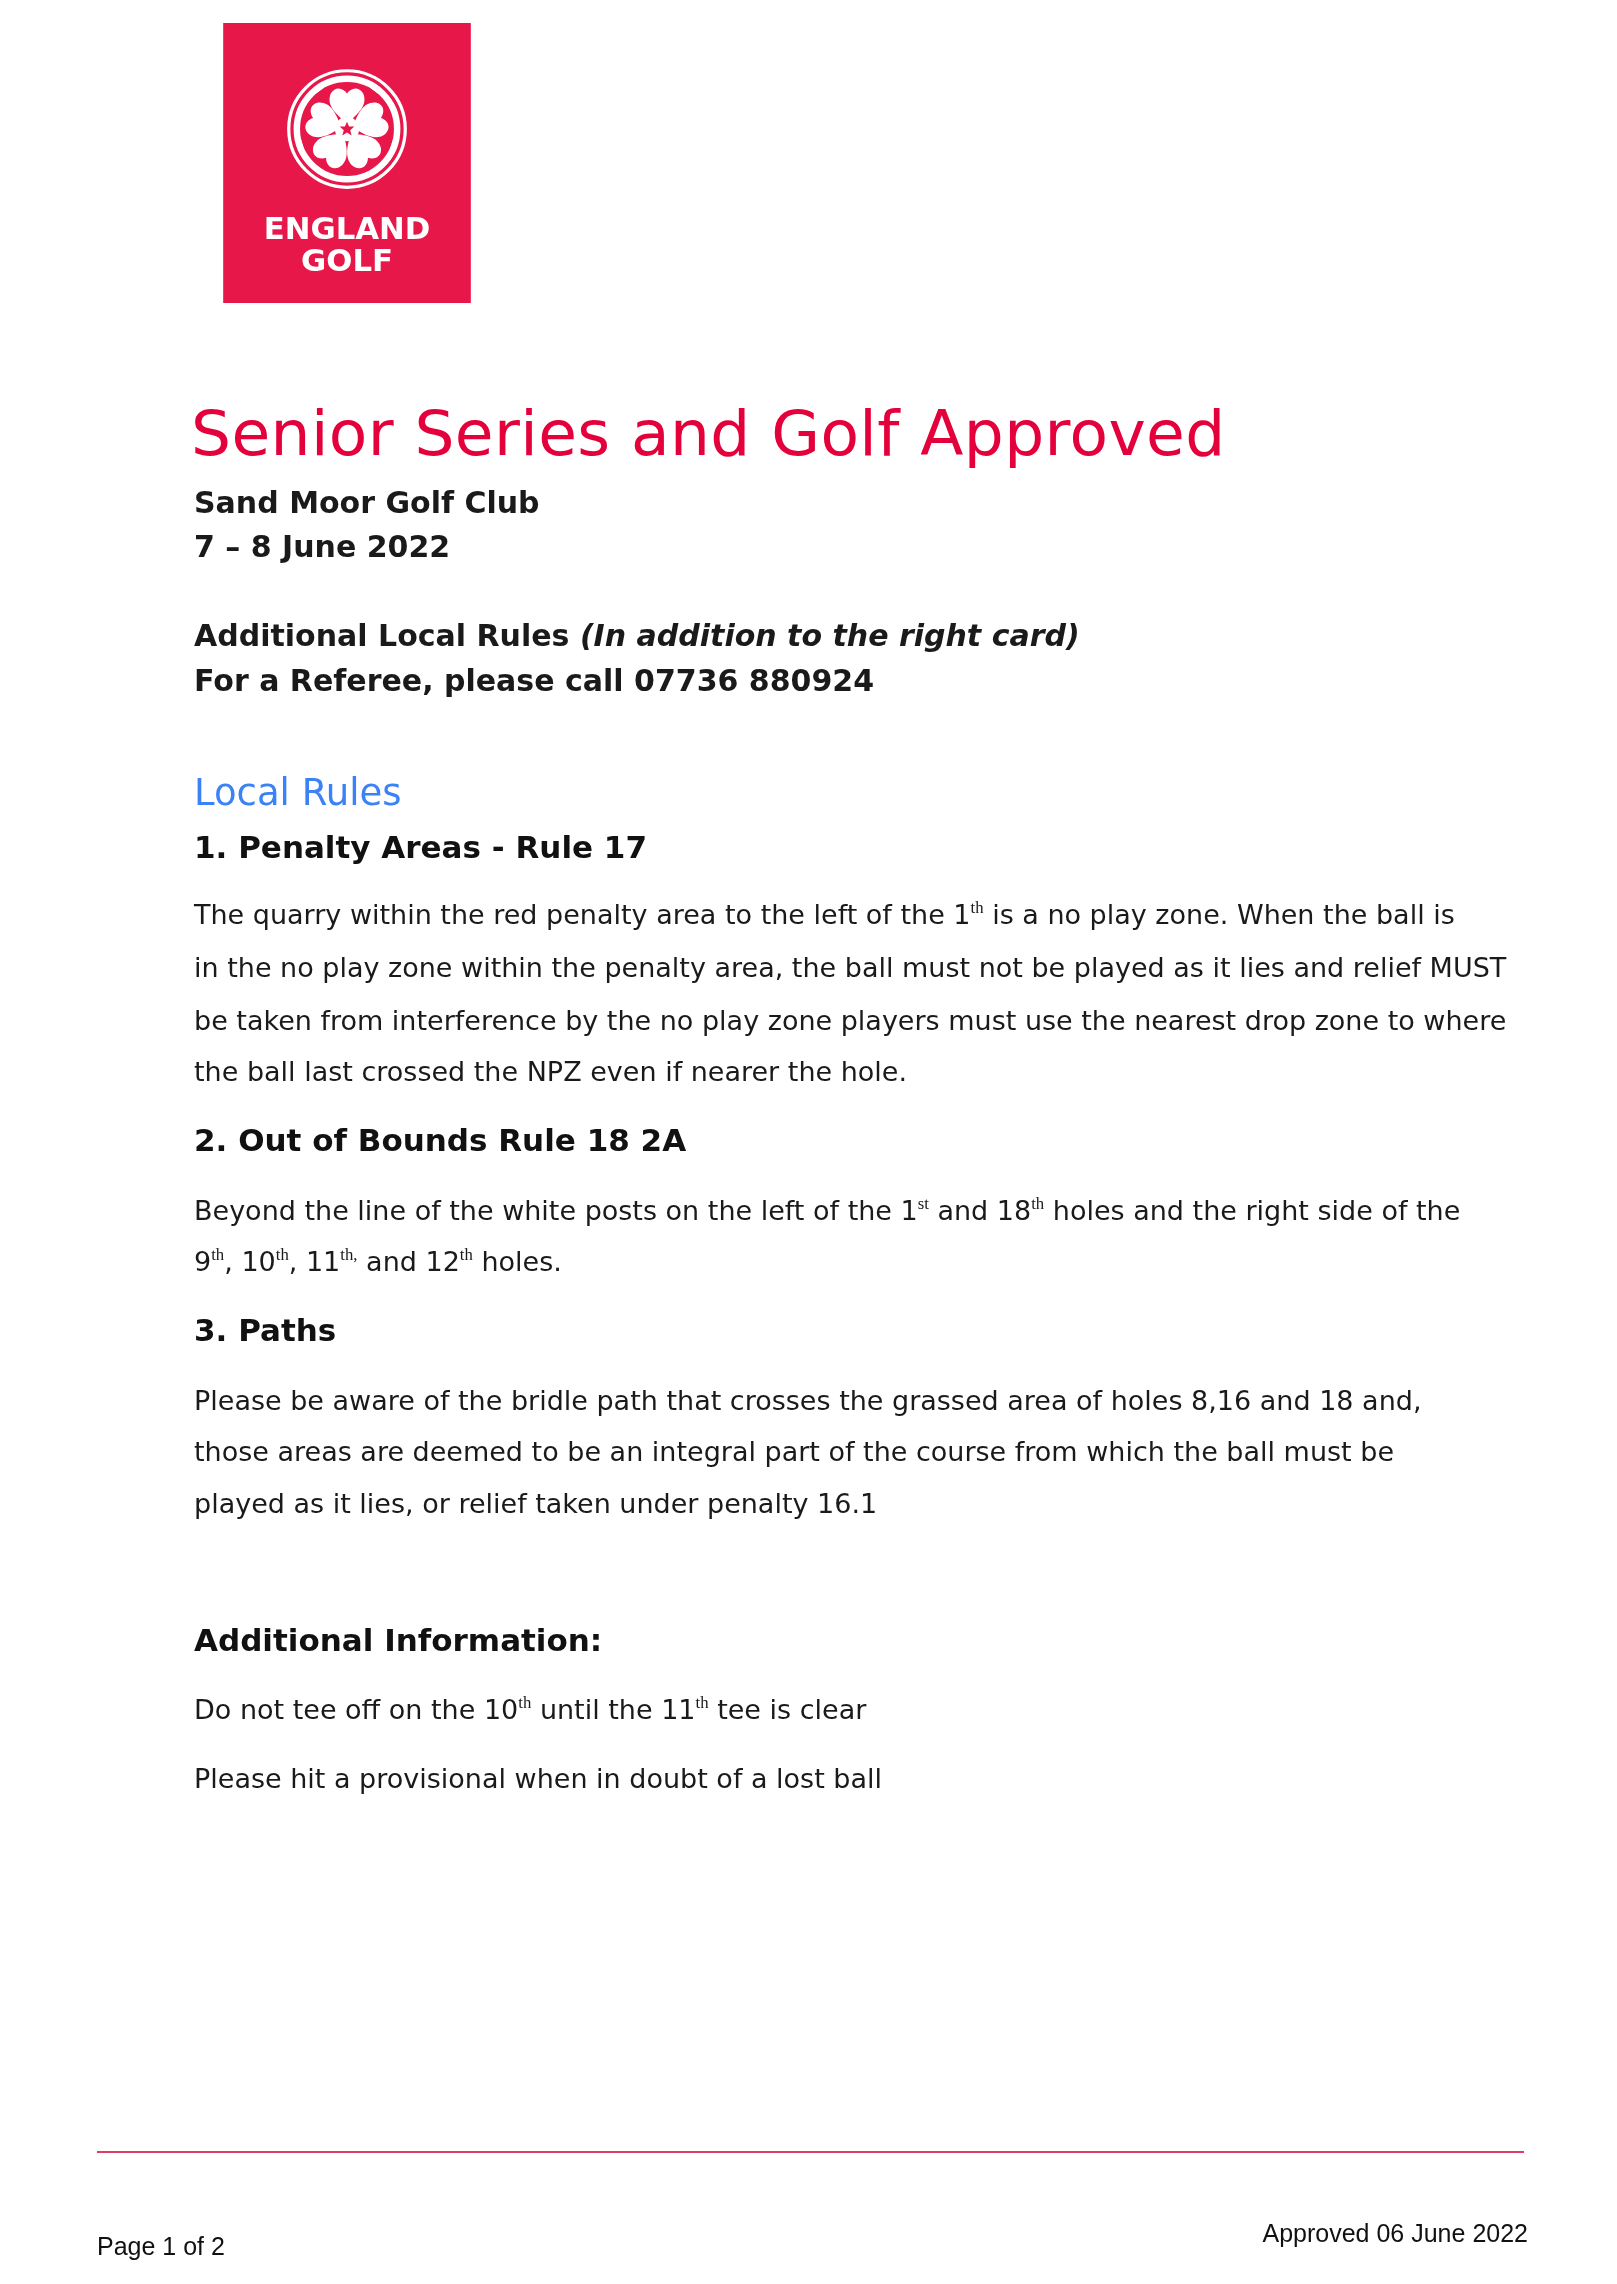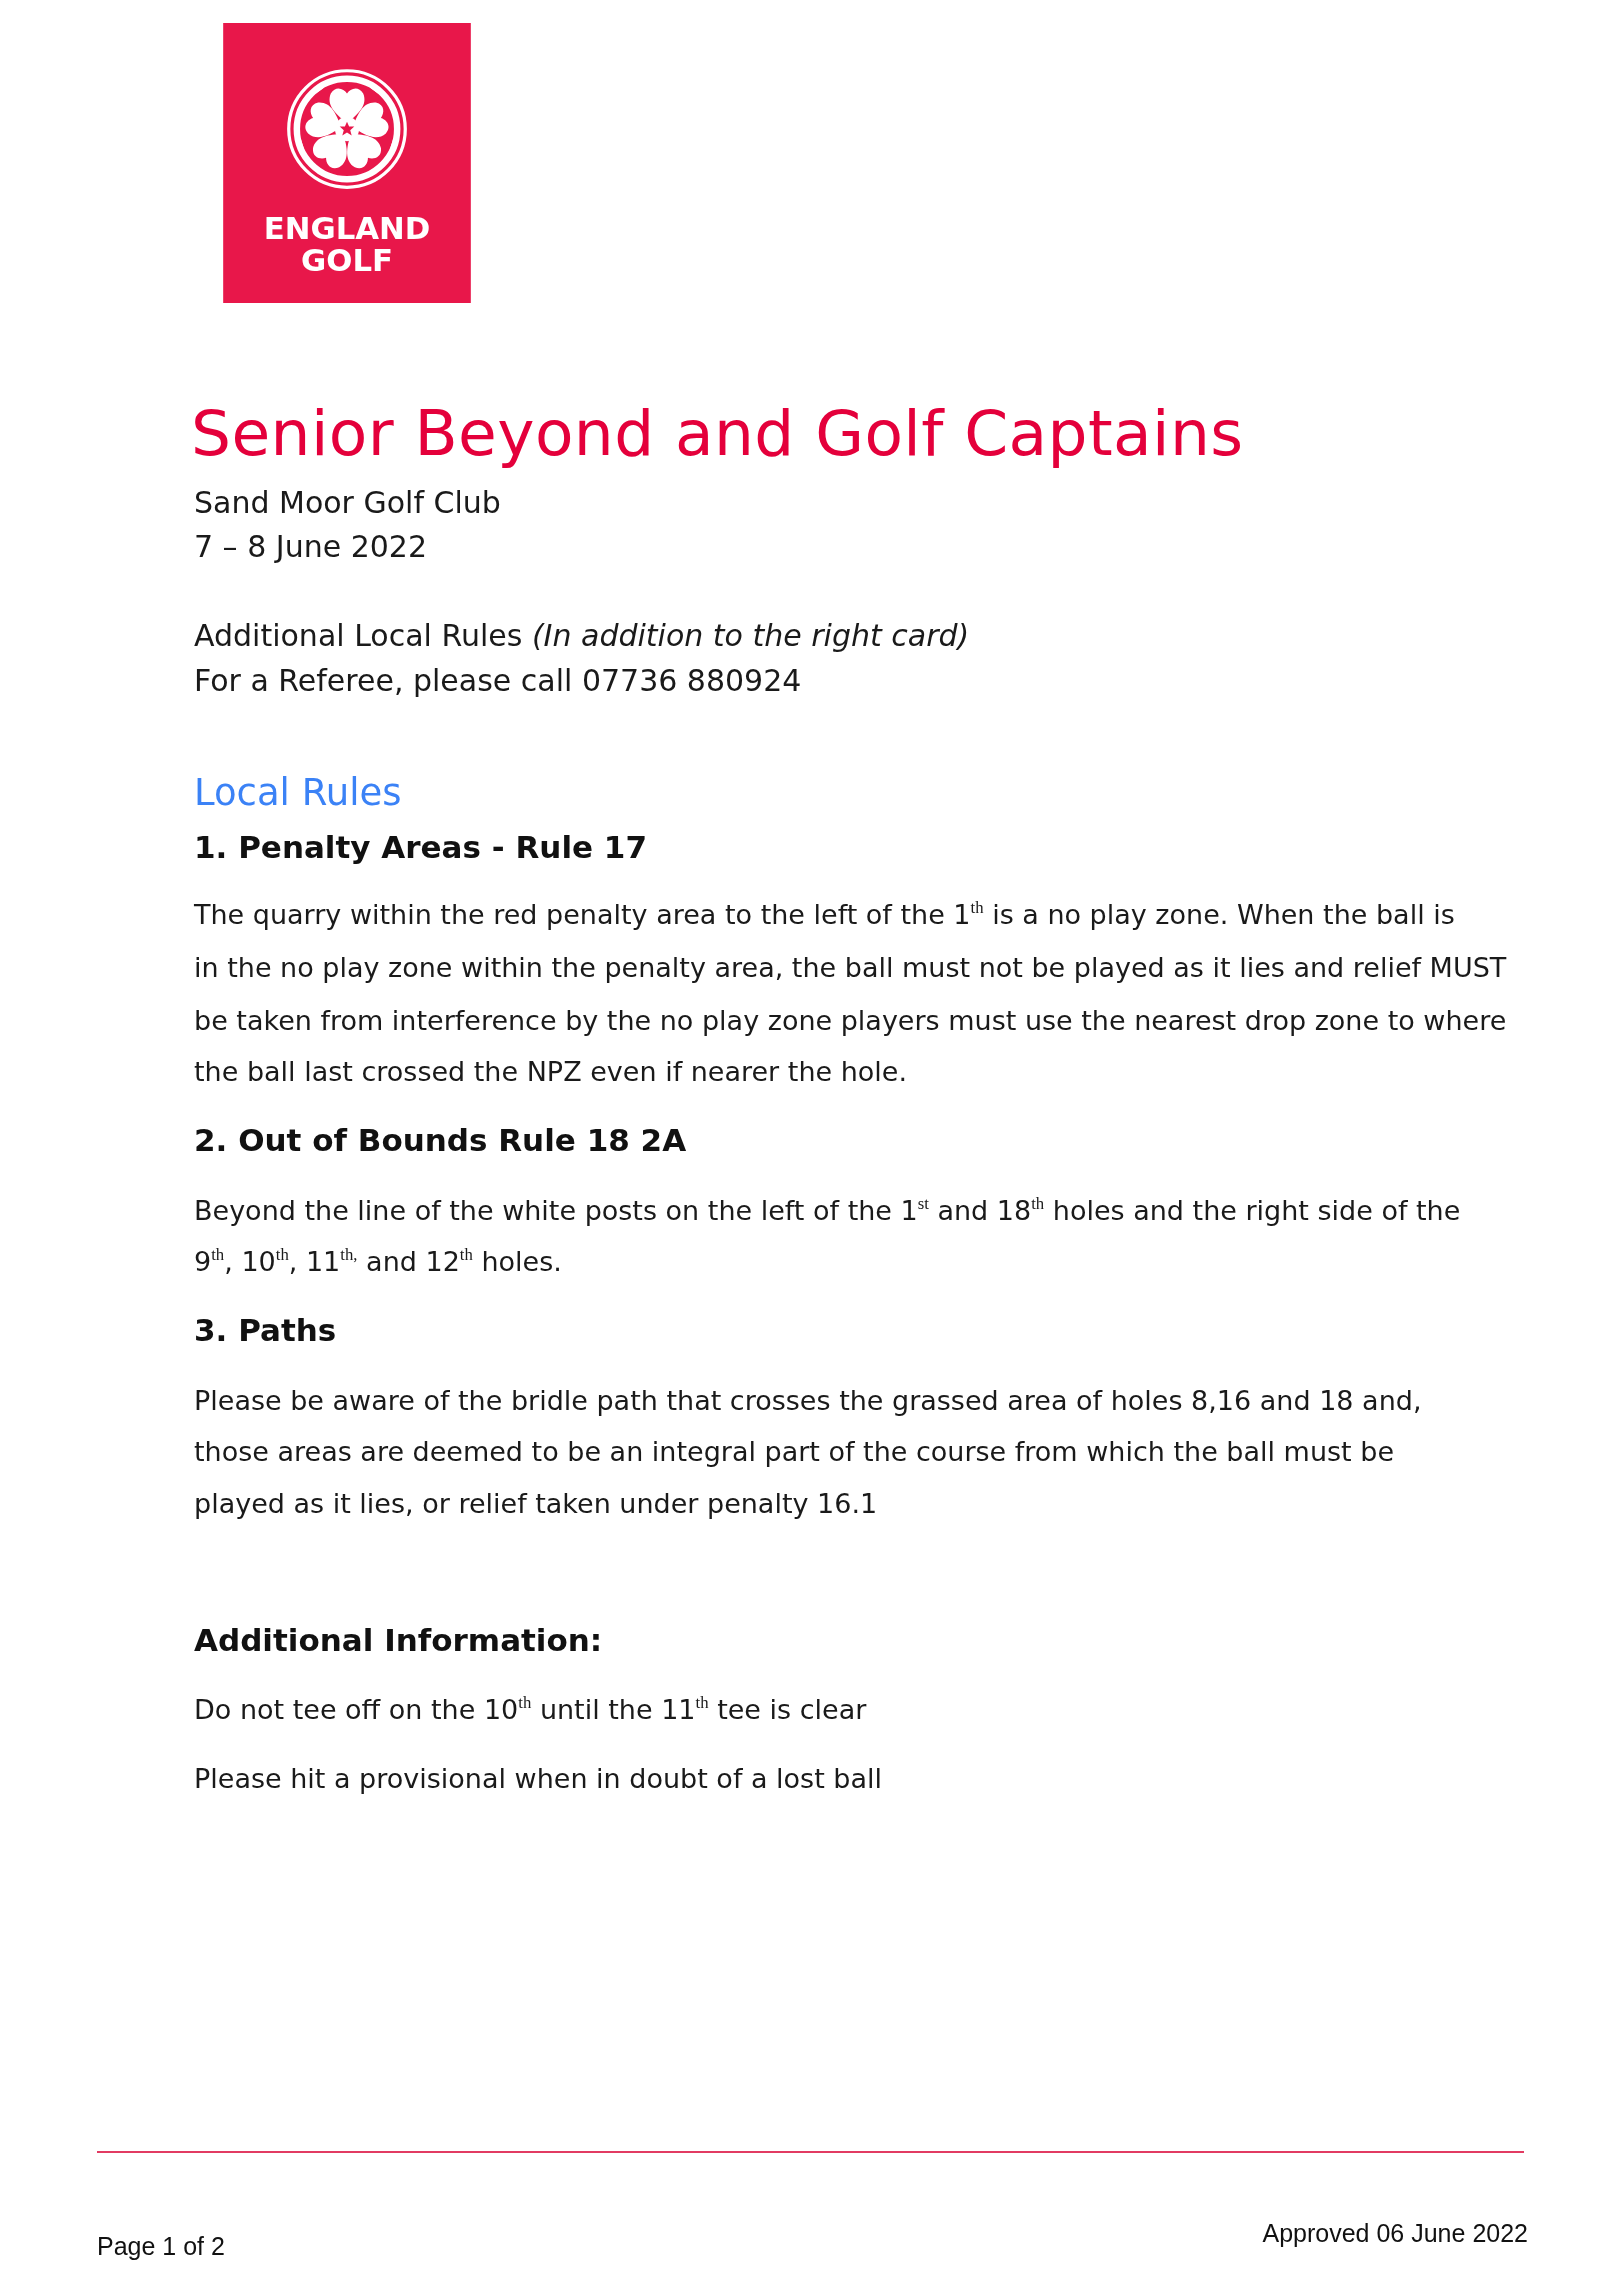--- a/index.html
+++ b/index.html
@@ -2,21 +2,21 @@
 <html style="font-size:13px"><head>
 <meta charset="utf-8">
 <style>
   html, body { margin:0; padding:0; background:#ffffff; }
   body { width:1617px; height:2284px; position:relative; overflow:hidden;
          font-family:"DejaVu Sans", "Liberation Sans", sans-serif; color:#1a1a1a; }
   .abs { position:absolute; white-space:nowrap; }
   #logo { position:absolute; left:200px; top:23.4px; width:294px; height:280px; }
   #logo svg { display:block; width:100%; height:100%; }
   .title { left:191px; top:395px; font-size:63px; line-height:78px; color:#E4003B; font-weight:500; letter-spacing:0.4px; }
-  .sub { left:194px; font-size:30px; line-height:39px; color:#1a1a1a; }
+  .sub { left:194px; font-size:30px; line-height:39px; color:#1a1a1a;font-weight:bold; }
   .h2 { left:194px; top:768px; font-size:37px; line-height:49px; color:#3b82f6; }
   .h3 { left:194px; font-size:31px; line-height:34px; font-weight:bold; color:#111; }
   .p  { left:194px; font-size:27px; line-height:36px; color:#1a1a1a; }
   sup { font-size:0.62em; line-height:0; vertical-align:0.65em;font-family:Liberation Serif, serif; }
   .i { font-style:italic; }
   #footer-line { position:absolute; left:97px; top:2151px; width:1427px; height:2.4px; background:#E23B62; }
   .foot { font-size:25px; line-height:32px; color:#111; font-family:Liberation Sans, sans-serif; }
 </style>
 </head>
 <body>
@@ -44,21 +44,21 @@
         <path d="M-6,-58 L0,-64 L6,-58 Z" transform="rotate(180)"></path>
         <path d="M-6,-58 L0,-64 L6,-58 Z" transform="rotate(252)"></path>
         <path d="M-6,-58 L0,-64 L6,-58 Z" transform="rotate(324)"></path>
       </g>
     </g>
     <text x="153" y="267" text-anchor="middle" fill="#ffffff" font-family="DejaVu Sans, sans-serif" font-size="38" font-weight="bold">ENGLAND</text>
     <text x="153" y="307" text-anchor="middle" fill="#ffffff" font-family="DejaVu Sans, sans-serif" font-size="38" font-weight="bold">GOLF</text>
   </svg>
 </div>
 
-<div class="abs title">Senior Beyond and Golf Captains</div>
+<div class="abs title">Senior Series and Golf Approved</div>
 <div class="abs sub" style="top:483px">Sand Moor Golf Club</div>
 <div class="abs sub" style="top:527px">7 – 8 June 2022</div>
 
 <div class="abs sub" style="top:616px"><span>Additional Local Rules </span><span class="i">(In addition to the right card)</span></div>
 <div class="abs sub" style="top:661px">For a Referee, please call 07736 880924</div>
 
 <div class="abs h2">Local Rules</div>
 
 <div class="abs h3" style="top:830px">1. Penalty Areas - Rule 17</div>
 <div class="abs p" style="top:897px"><span>The quarry within the red penalty area to the left of the 1</span><sup>th</sup><span> is a no play zone. When the ball is</span></div>

